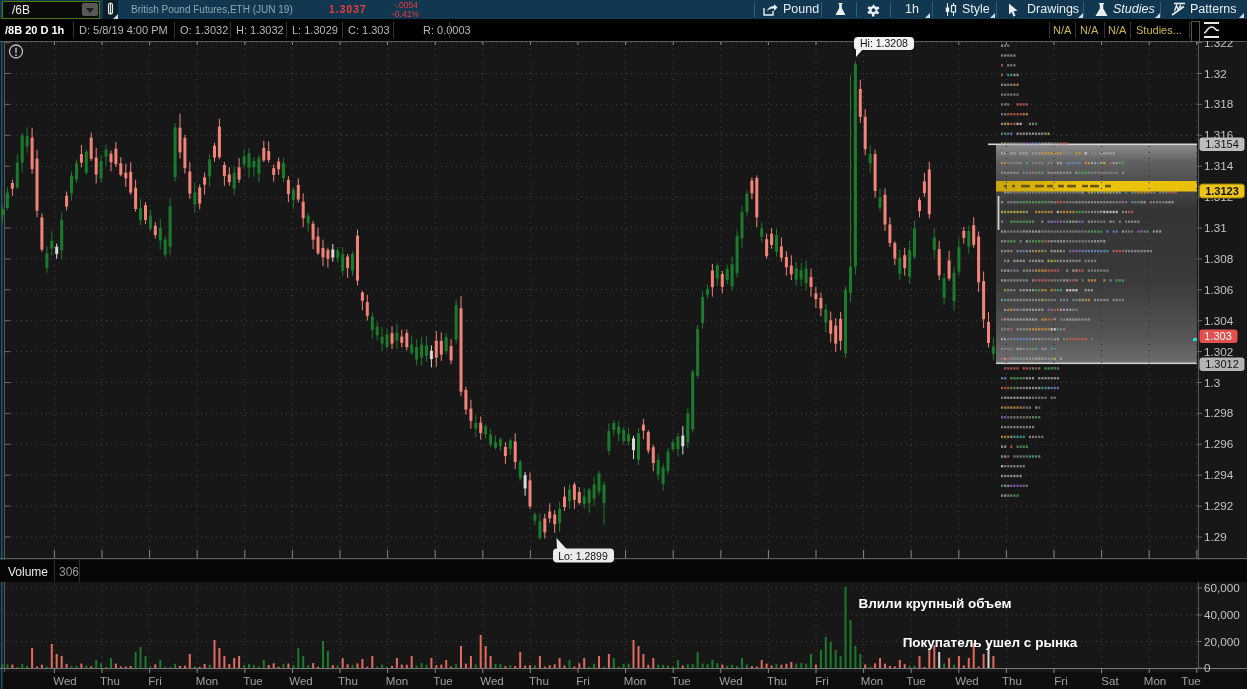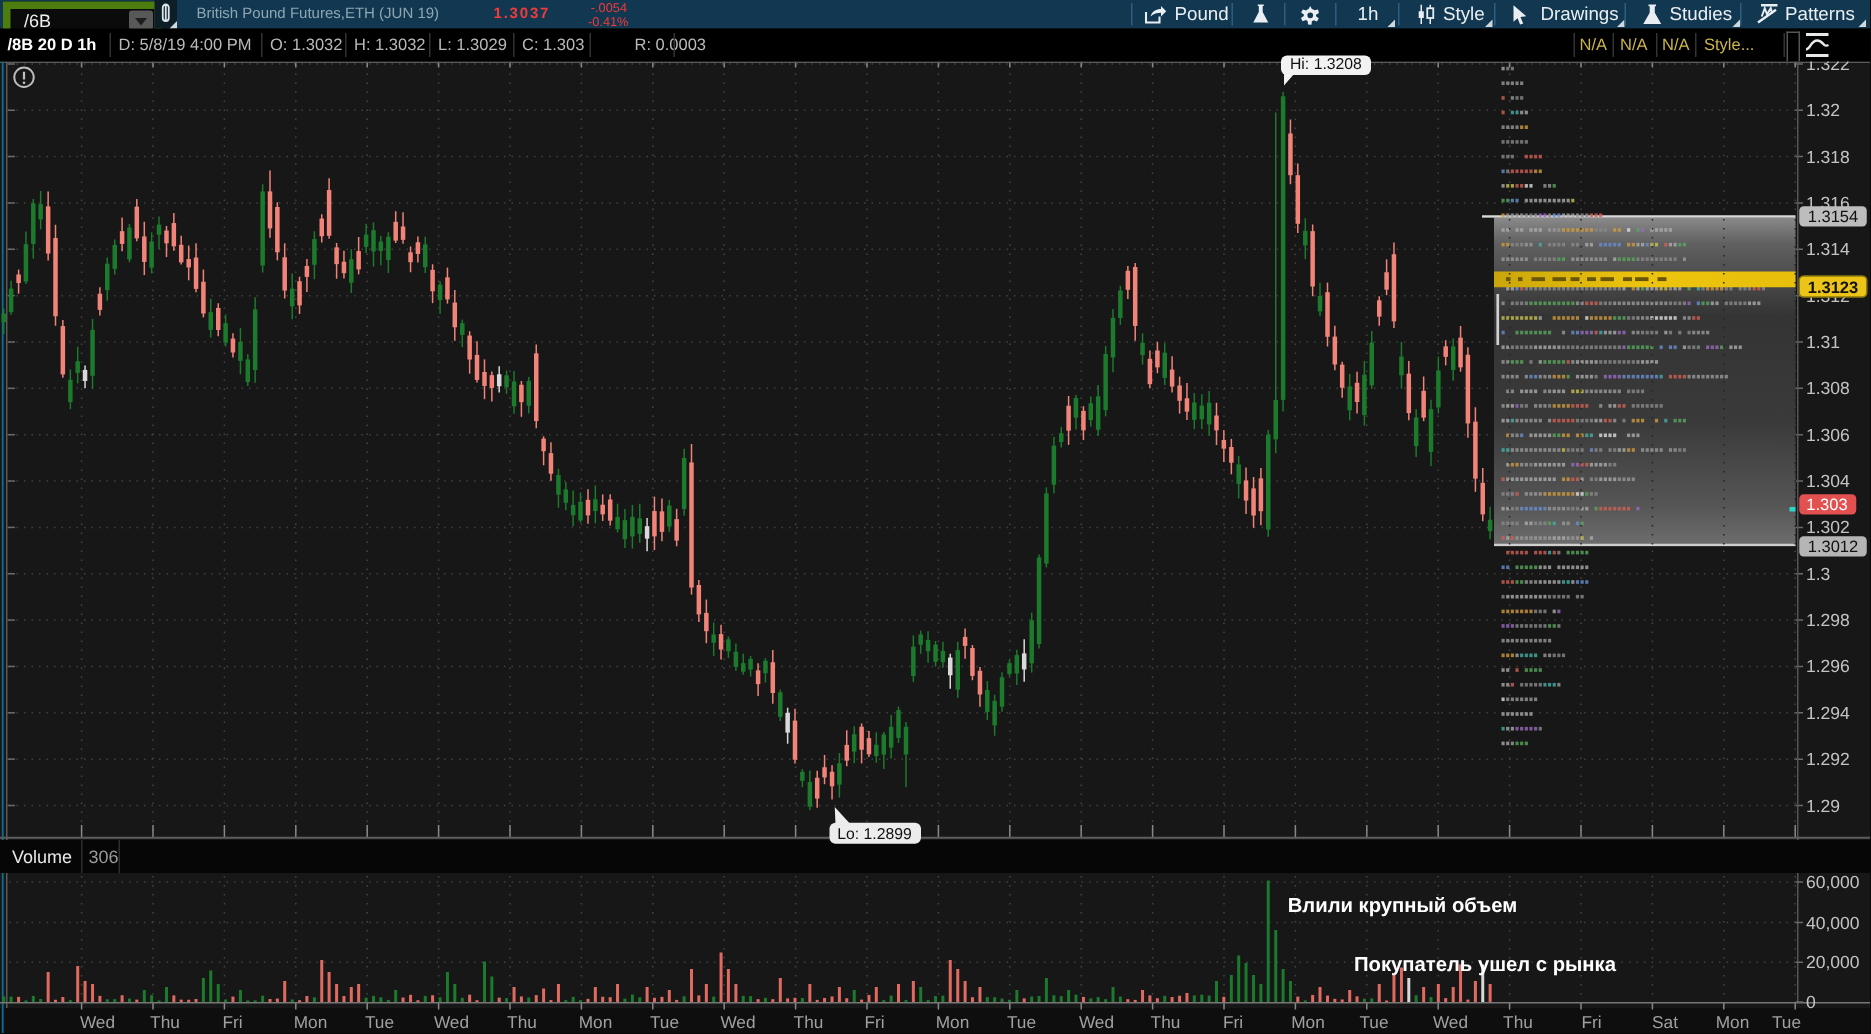--- a/index.html
+++ b/index.html
@@ -6,21 +6,21 @@
 #tb .sep{position:absolute;top:2px;width:1px;height:15px;background:#2b5e80;}
 #row2{position:absolute;left:0;top:19px;width:1247px;height:22px;background:#000;font-size:11px;color:#b9b9b9;}
 #row2 .c{position:absolute;top:0;height:22px;line-height:22px;white-space:nowrap;}
 #row2 .b{position:absolute;top:3px;width:1px;height:16px;background:#333;}
 .tbt{position:absolute;top:0;height:19px;line-height:19px;color:#e8eef2;font-size:12.5px;white-space:nowrap;}
 .corner{position:absolute;width:0;height:0;border-left:5px solid transparent;border-bottom:5px solid #cfd8dd;}
 </style></head><body>
 <div id="app">
 
   <div id="tb">
-    <div style="position:absolute;left:2px;top:1px;width:96px;height:16px;background:#0b0b0b;border:5px solid #4d7c0f;">
+    <div style="position:absolute;left:2px;top:1px;width:96px;height:16px;background:#0b0b0b;border:1px solid #4d7c0f;">
       <span style="position:absolute;left:9px;top:0;line-height:16px;color:#efefef;font-size:12px;">/6B</span>
       <div style="position:absolute;right:1px;top:1px;width:16px;height:13px;background:#585858;border-radius:2px;">
         <div style="position:absolute;left:4px;top:5px;width:0;height:0;border-left:4px solid transparent;border-right:4px solid transparent;border-top:5px solid #1d1d1d;"></div>
       </div>
     </div>
     <div style="position:absolute;left:103px;top:0px;width:15px;height:19px;background:#0e1e28;">
       <svg width="15" height="19">
           <path d="M7.5 3.5 L7.5 13.5 M5.5 5 L5.5 12 A2 2 0 0 0 9.5 12 L9.5 5 A2 2 0 0 0 5.5 5" stroke="#dfe6ea" stroke-width="1.2" fill="none"></path>
         </svg>
       <div class="corner" style="right:0;bottom:0;"></div>
@@ -57,21 +57,21 @@
     <div class="sep" style="left:996px;"></div>
     <svg style="position:absolute;left:1008px;top:3px;" width="11" height="14">
         <path d="M1 0.5 L9.5 7.8 L5.6 8.3 L7.5 12.6 L5.4 13.4 L3.7 9.1 L1 11.5 Z" fill="#e8eef2"></path>
       </svg>
     <span class="tbt" style="left:1027px;">Drawings</span>
     <div class="corner" style="left:1078px;top:13px;"></div>
     <div class="sep" style="left:1083px;"></div>
     <svg style="position:absolute;left:1094px;top:2px;" width="15" height="16">
         <path d="M5 1 L10 1 L10 2.2 L9.2 2.2 L9.2 6.5 L13.5 14 L1.5 14 L5.8 6.5 L5.8 2.2 L5 2.2 Z" fill="#e8eef2"></path>
       </svg>
-    <span class="tbt" style="left:1113px;">Studies</span>
+    <span class="tbt" style="left:1113px;font-style:italic;">Studies</span>
     <div class="corner" style="left:1155px;top:13px;"></div>
     <div class="sep" style="left:1160px;"></div>
     <svg style="position:absolute;left:1171px;top:2px;" width="15" height="15">
         <line x1="3" y1="1.5" x2="14" y2="1.5" stroke="#e8eef2" stroke-width="1.6"></line>
         <path d="M3.5 9 L5.5 3.5 L7 7.5 L9.5 3.5 L10.5 7" stroke="#e8eef2" stroke-width="1.3" fill="none"></path>
         <line x1="1" y1="13" x2="13" y2="4.5" stroke="#e8eef2" stroke-width="1.6"></line>
       </svg>
     <span class="tbt" style="left:1190px;">Patterns</span>
     <div class="corner" style="left:1239px;top:13px;"></div>
   </div>
@@ -91,21 +91,21 @@
     <div class="b" style="left:393px;"></div>
     <span class="c" style="left:399px;margin-left:24px;">R: 0.0003</span>
     <div class="b" style="left:449px;"></div>
     <div class="b" style="left:1049px;"></div>
     <span class="c" style="left:1053px;color:#cdb648;">N/A</span>
     <div class="b" style="left:1075px;"></div>
     <span class="c" style="left:1080px;color:#cdb648;">N/A</span>
     <div class="b" style="left:1104px;"></div>
     <span class="c" style="left:1108px;color:#cdb648;">N/A</span>
     <div class="b" style="left:1130px;"></div>
-    <span class="c" style="left:1136px;color:#cdb648;">Style...</span>
+    <span class="c" style="left:1136px;color:#cdb648;">Studies...</span>
     <div class="b" style="left:1189px;"></div>
     <div style="position:absolute;left:1191px;top:2px;width:7px;height:19px;border:1px solid #555;border-bottom:none;"></div>
     <svg style="position:absolute;left:1203px;top:2px;" width="18" height="18">
         <line x1="1" y1="2" x2="16" y2="2" stroke="#e8e8e8" stroke-width="2"></line>
         <path d="M1 12 C4 12 4 6 8.5 6 C13 6 12 11 16 9" stroke="#e8e8e8" stroke-width="1.6" fill="none"></path>
         <line x1="1" y1="16" x2="16" y2="16" stroke="#e8e8e8" stroke-width="2"></line>
       </svg>
   </div>
 
   <div style="position:absolute;left:854px;top:37px;background:#f2f2f2;color:#111;font-size:10.5px;line-height:13px;padding:0 6px;border-radius:4px;z-index:5;">Hi: 1.3208</div>

